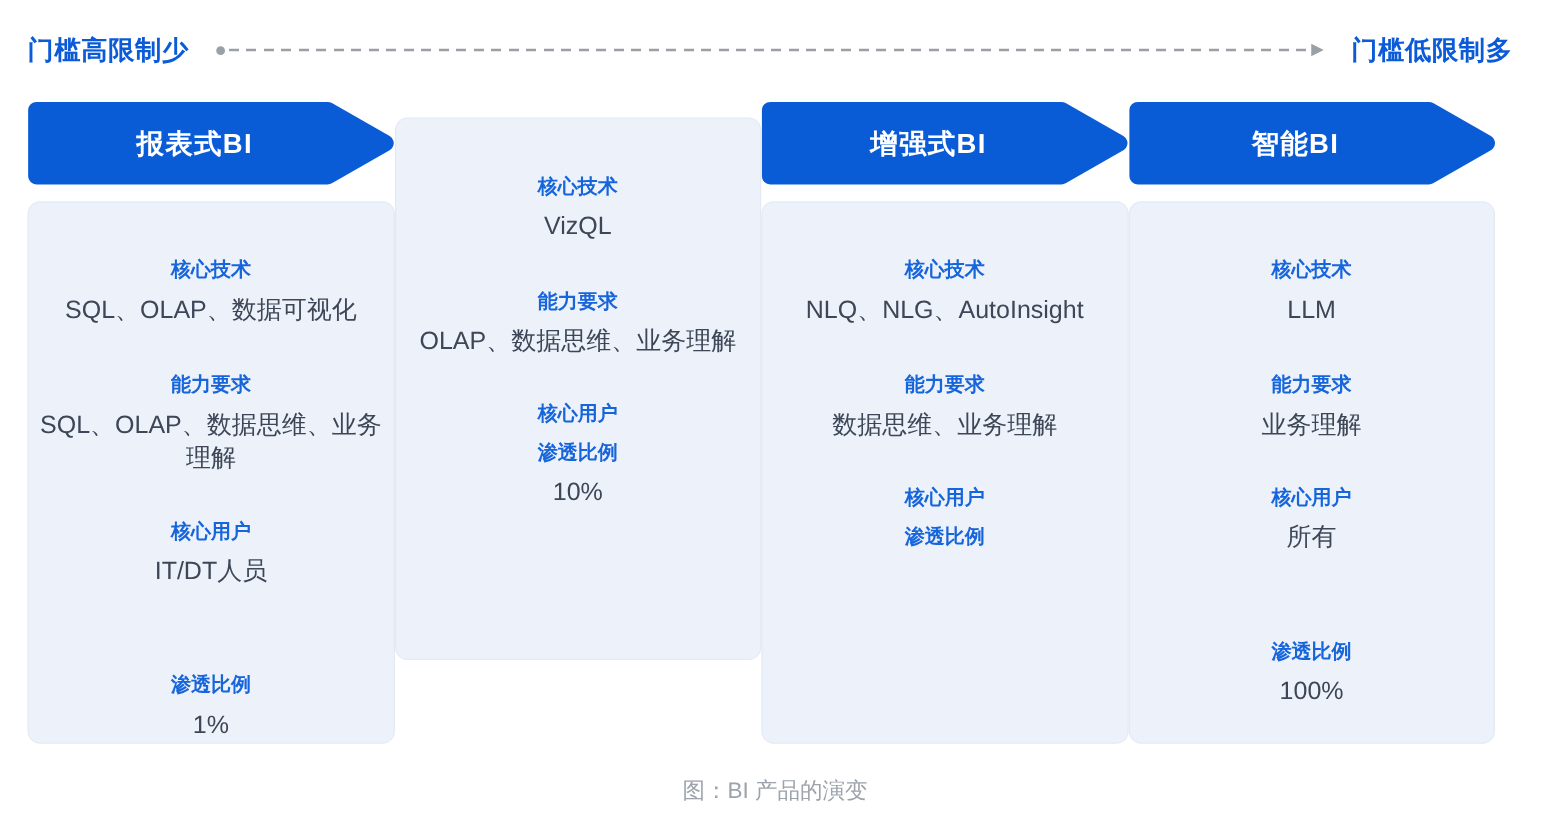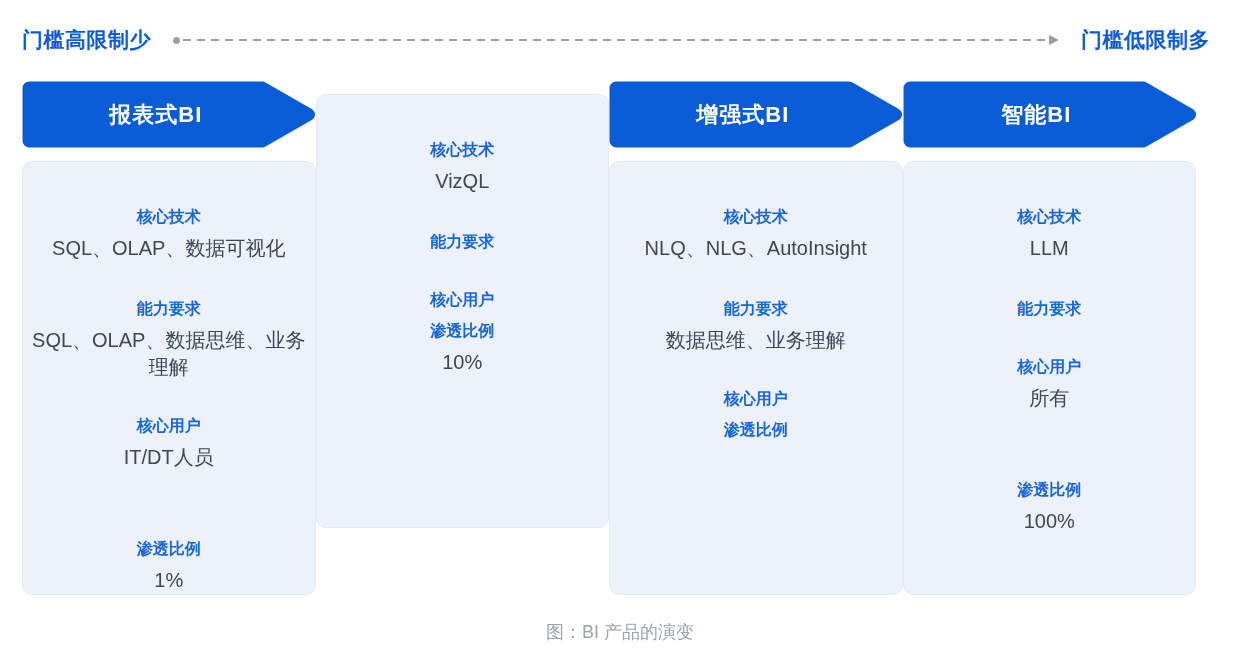--- a/index.html
+++ b/index.html
@@ -177,20 +177,21 @@
   </div>
 
   <div class="bi-column">
     <div class="card">
       <div class="sec sec-tech">
         <div class="sec-title">核心技术</div>
         <div class="sec-value">VizQL</div>
       </div>
       <div class="sec sec-ability">
         <div class="sec-title">能力要求</div>
+        <div class="sec-value">OLAP、数据思维、业务理解</div>
       </div>
       <div class="sec sec-users">
         <div class="sec-title">核心用户</div>
       </div>
       <div class="sec sec-penetration">
         <div class="sec-title">渗透比例</div>
         <div class="sec-value">10%</div>
       </div>
     </div>
   </div>
@@ -227,20 +228,21 @@
       </svg>
       <div class="banner-title">智能BI</div>
     </div>
     <div class="card">
       <div class="sec sec-tech">
         <div class="sec-title">核心技术</div>
         <div class="sec-value">LLM</div>
       </div>
       <div class="sec sec-ability">
         <div class="sec-title">能力要求</div>
+        <div class="sec-value">业务理解</div>
       </div>
       <div class="sec sec-users">
         <div class="sec-title">核心用户</div>
         <div class="sec-value">所有</div>
       </div>
       <div class="sec sec-penetration">
         <div class="sec-title">渗透比例</div>
         <div class="sec-value">100%</div>
       </div>
     </div>

